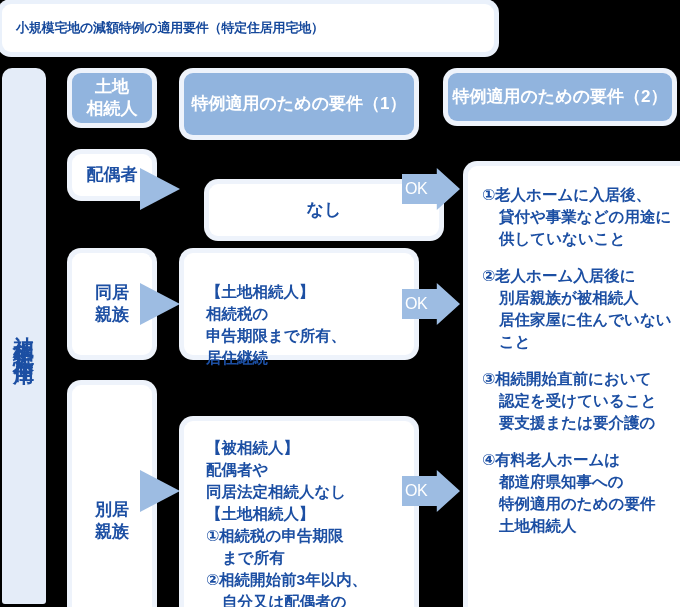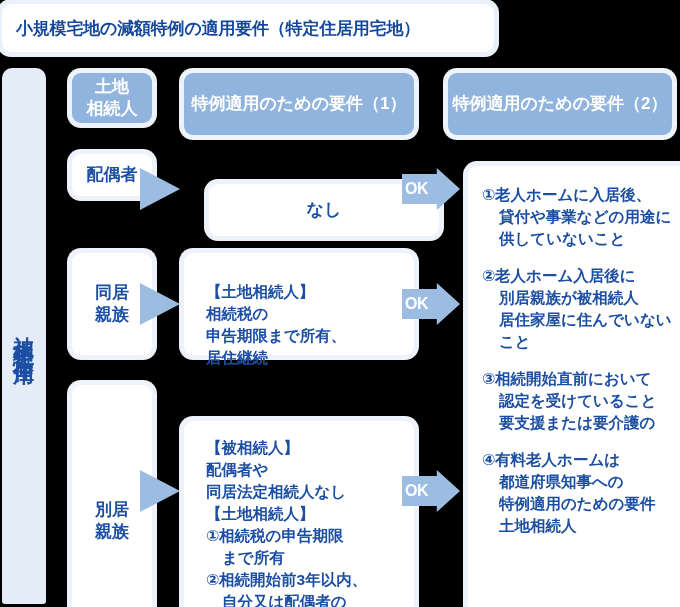--- a/index.html
+++ b/index.html
@@ -15,21 +15,21 @@
   
   #title-bar{
     position:absolute;left:2px;top:4px;width:492px;height:48px;
     background:#ffffff;
     border-radius:9px;
     box-shadow:0 0 0 5px #eaf1fb;
     display:flex;align-items:center;
   }
   #title-text{
     padding-left:14px;
-    font-size:17px;font-weight:bold;color:#15489b;
+    font-size:13px;font-weight:bold;color:#15489b;
     letter-spacing:-0.2px;white-space:nowrap;
   }
 
   
   #sidebar{
     position:absolute;left:2px;top:68px;width:44px;height:536px;
     background:#e4ecf8;
     border-radius:10px 10px 3px 3px;
     display:flex;align-items:center;justify-content:center;
   }
@@ -46,21 +46,21 @@
     position:absolute;
     background:#91b4de;
     border-radius:9px;
     box-shadow:0 0 0 5px #eef3fb;
     display:flex;align-items:center;justify-content:center;
     color:#ffffff;font-weight:bold;
     text-align:center;line-height:1.28;
   }
   #hdr-heir{left:72px;top:73px;width:80px;height:50px;font-size:17px;}
   #hdr-req1{left:184px;top:73px;width:230px;height:62px;font-size:17px;}
-  #hdr-req2{left:448px;top:73px;width:224px;height:62px;font-size:17px;}
+  #hdr-req2{left:448px;top:73px;width:224px;height:48px;font-size:17px;}
 
   
   .wbox{
     position:absolute;
     background:#ffffff;
     border-radius:9px;
     box-shadow:0 0 0 5px #eef3fb;
     color:#1c4fa3;
   }
   .wbox.center{display:flex;align-items:center;justify-content:center;text-align:center;}
@@ -110,21 +110,21 @@
 
   
   .okarrow{
     position:absolute;width:58px;height:42px;
     background:#9dbce2;
     -webkit-clip-path:polygon(0% 14%,60% 14%,60% 0%,100% 50%,60% 100%,60% 86%,0% 86%);
     clip-path:polygon(0% 14%,60% 14%,60% 0%,100% 50%,60% 100%,60% 86%,0% 86%);
     display:flex;align-items:center;
   }
   .okarrow span{
-    color:#ffffff;font-size:16px;font-weight:bold;
+    color:#ffffff;font-size:16px;font-weight:normal;
     padding-left:3px;letter-spacing:-0.5px;
   }
   #ok-spouse  {left:402px;top:168px;}
   #ok-cohabit {left:402px;top:283px;}
   #ok-separate{left:402px;top:470px;}
 </style>
 </head>
 <body>
 
 <div class="stage">

